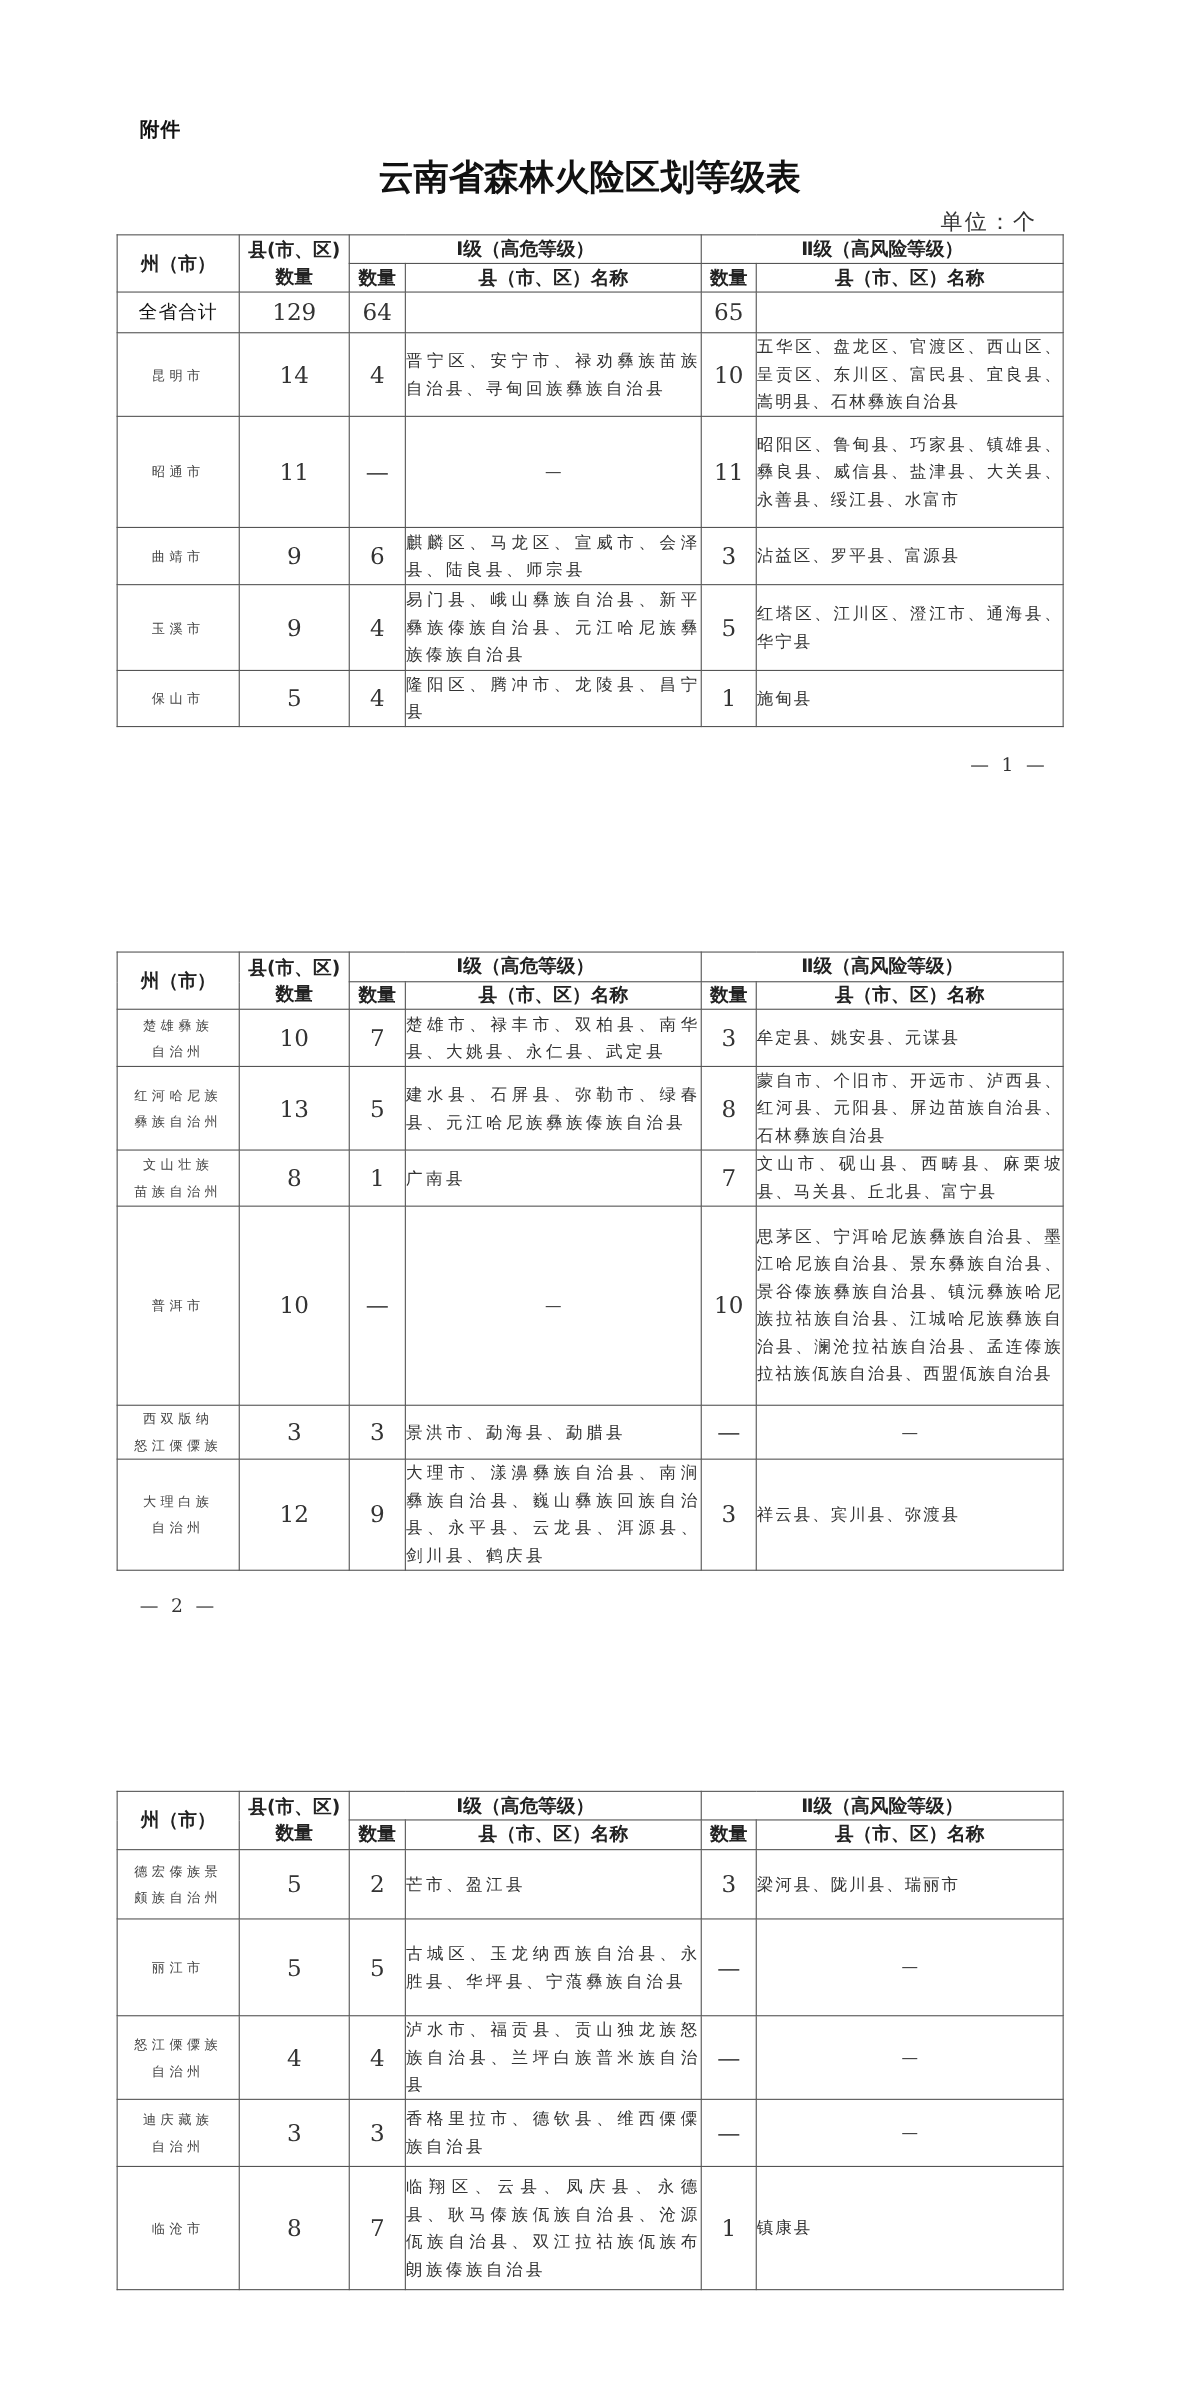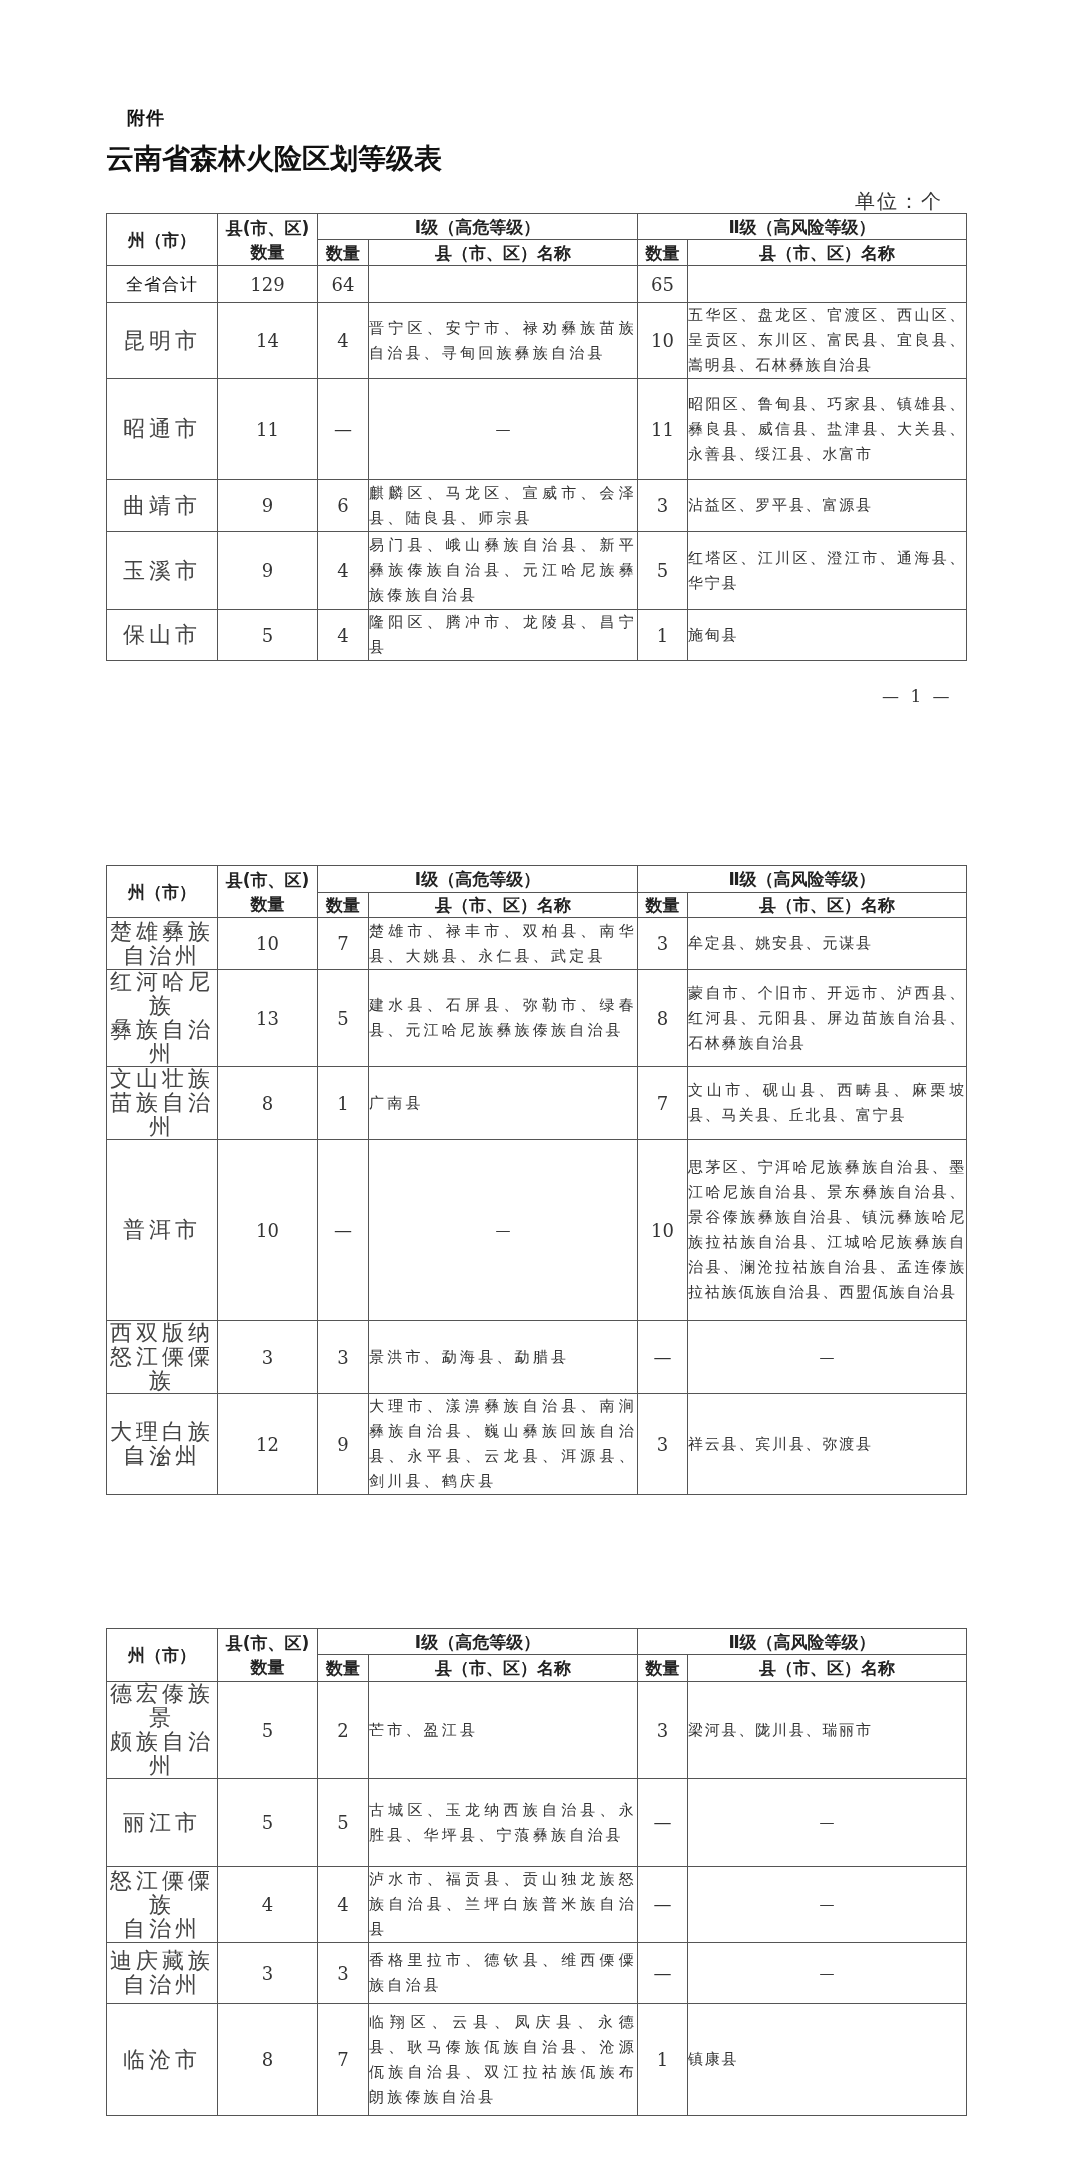--- a/index.html
+++ b/index.html
@@ -7,23 +7,23 @@
       width: 1080px; height: 2180px; position: relative; background: #ffffff;
       font-family: "DejaVu Serif", "Liberation Serif", serif; color: #333;
       overflow: hidden;
     }
     .attach {
       position: absolute; left: 127px; top: 106px;
       font-family: "DejaVu Sans", "Liberation Sans", sans-serif;
       font-size: 18px; font-weight: bold; color: #111; letter-spacing: 1px;
     }
     .title {
-      position: absolute; left: 106px; width: 860px; top: 140px; text-align: left;
+      position: absolute; left: 106px; width: 860px; top: 140px; text-align: center;
       font-family: Liberation Sans, sans-serif;
-      font-size: 28px; font-weight: bold; color: #111; letter-spacing: 0px;
+      font-size: 32px; font-weight: bold; color: #111; letter-spacing: 0px;
     }
     .unit {
       position: absolute; right: 137px; top: 188px;
       font-size: 20px; color: #333; letter-spacing: 2px;
     }
     .pageno {
       position: absolute; font-size: 17px; color: #333; letter-spacing: 3px;
     }
     table.grade {
       position: absolute; left: 106px; width: 860px;
@@ -33,29 +33,29 @@
       border: 1px solid #555; padding: 0; vertical-align: middle;
       overflow: hidden;
     }
     .hdr {
       font-family: "DejaVu Sans", "Liberation Sans", sans-serif;
       font-weight: bold; font-size: 17px; text-align: center; color: #222;
       line-height: 24px;
     }
     .hdr span { display: block; }
     .pref {
-      text-align: center; font-size: 22px; letter-spacing: 4px; color: #444;
+      text-align: center; font-size: 12px; letter-spacing: 4px; color: #444;
       line-height: 24px;
     }
     .pref span { display: block; }
     .pref.bold {
       font-family: "DejaVu Sans", "Liberation Sans", sans-serif;
       font-weight: normal; color: #111; letter-spacing: 1px; font-size: 17px;
     }
-    .num { text-align: center; font-size: 18px; color: #333; }
+    .num { text-align: center; font-size: 21px; color: #333; }
     .names {
       font-size: 15px; line-height: 25px; color: #333; text-align: justify;
       padding: 0 3px 0 6px;
     }
     .names.l1 { letter-spacing: 3.2px; }
     .names.l2 { letter-spacing: 1.8px; margin-left: 37px; }
     .names.dash { text-align: center; letter-spacing: 0; }
   </style>
 </head>
 <body>

